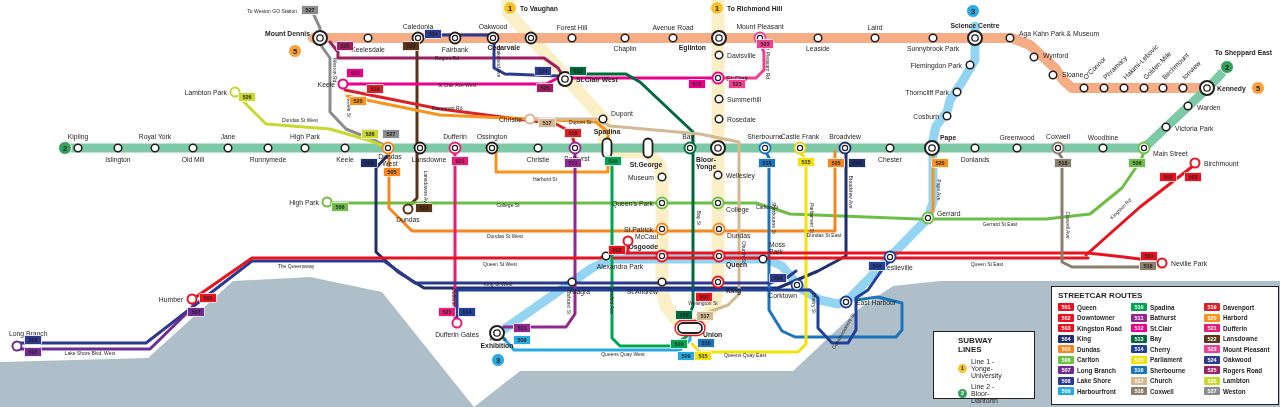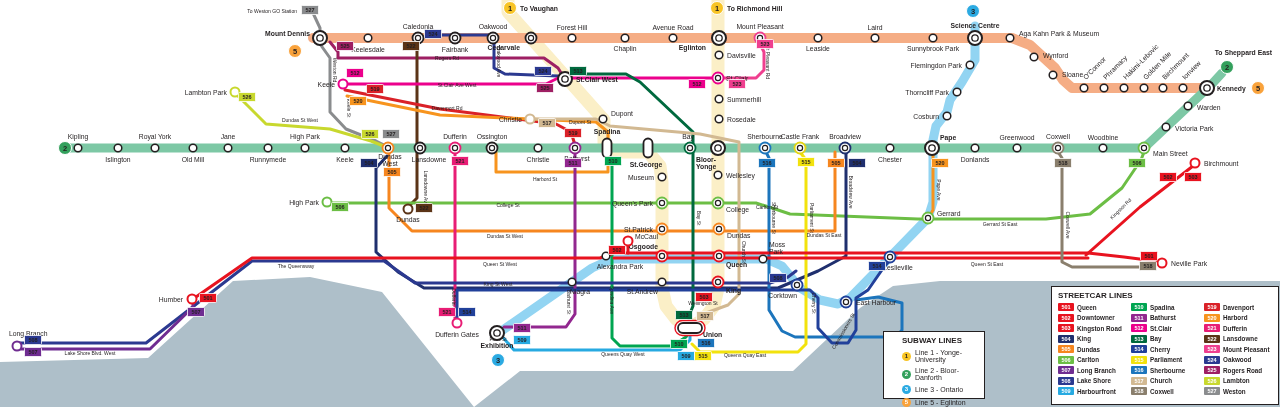--- a/index.html
+++ b/index.html
@@ -2,21 +2,21 @@
 <html><head>
 <meta charset="utf-8">
 <style>
   html,body{margin:0;padding:0;background:#fff;}
   .stage{position:relative;width:1280px;height:407px;overflow:hidden;background:#fff;
          font-family:"Liberation Sans",sans-serif;}
   .stage svg{position:absolute;left:0;top:0;}
   svg text{font-family:"Liberation Sans",sans-serif;fill:#231f20;}
   .legend{position:absolute;background:#fff;border:1.4px solid #231f20;box-sizing:border-box;}
   .legend-title{font-size:8px;font-weight:bold;color:#231f20;}
-  #legend-subway{left:883px;top:331px;width:102px;height:68px;padding:4px 18px;}
+  #legend-subway{left:933px;top:331px;width:102px;height:68px;padding:4px 24px;}
   #legend-subway .sl-item{display:flex;align-items:center;gap:4px;margin-top:4px;
       font-size:7px;color:#231f20;}
   .sl-circle{width:9px;height:9px;border-radius:50%;font-size:6px;font-weight:bold;
       line-height:9px;text-align:center;flex:0 0 9px;}
   #legend-streetcar{left:1051px;top:286px;width:228px;height:119px;padding:4px 6px;}
   #legend-streetcar .cols{display:flex;gap:5px;margin-top:3px;}
   #legend-streetcar .col{flex:1;}
   .sc-item{display:flex;align-items:center;gap:3px;margin-bottom:2.5px;
       font-size:6.3px;font-weight:bold;color:#231f20;white-space:nowrap;}
   .sc-badge{min-width:14px;height:8px;border-radius:1px;color:#fff;font-size:5.5px;
@@ -473,21 +473,21 @@
           <span>Line 3 - Ontario</span>
         </div>
         <div class="sl-item">
           <span class="sl-circle" style="background: rgb(249, 162, 59); color: rgb(255, 255, 255);">5</span>
           <span>Line 5 - Eglinton</span>
         </div>
       </div>
   </div>
 
   <div class="legend" id="legend-streetcar">
-    <div class="legend-title">STREETCAR LINES</div>
+    <div class="legend-title">STREETCAR ROUTES</div>
     <div class="cols">
         <div class="col">
           <div class="sc-item">
             <span class="sc-badge" style="background: rgb(232, 19, 31);">501</span>
             <span>Queen</span>
           </div>
           <div class="sc-item">
             <span class="sc-badge" style="background: rgb(232, 19, 31);">502</span>
             <span>Downtowner</span>
           </div>

